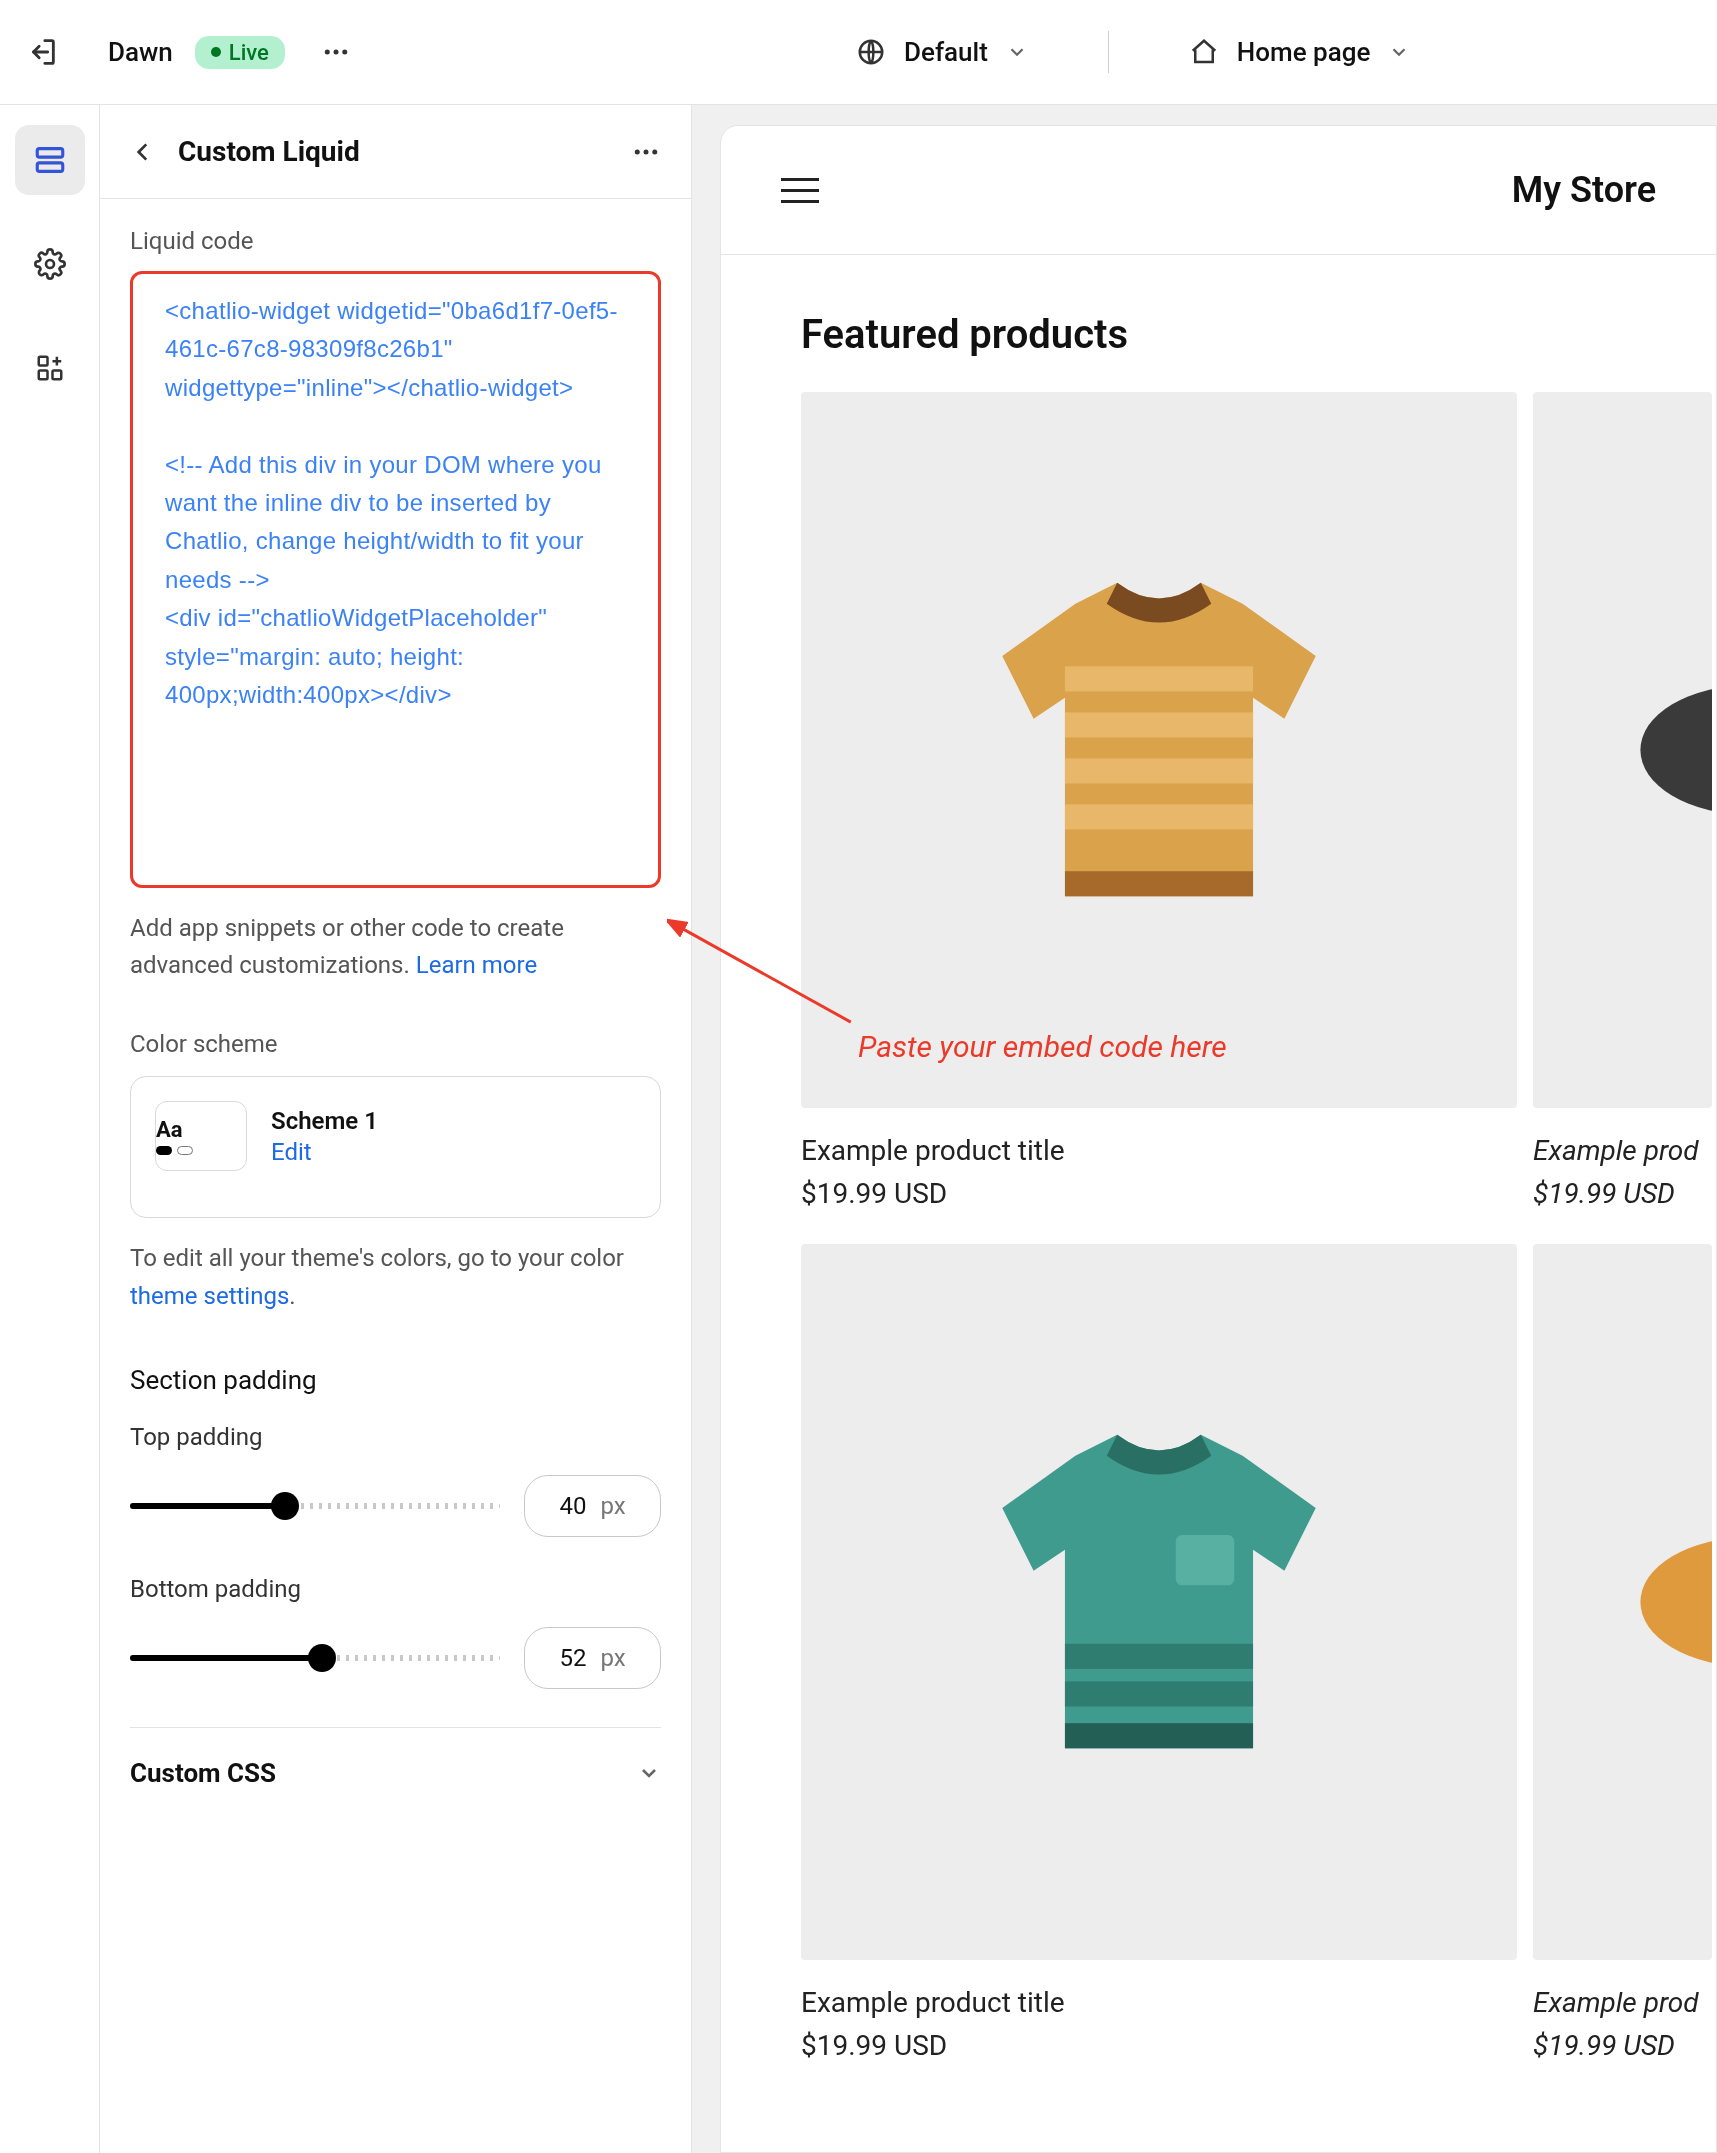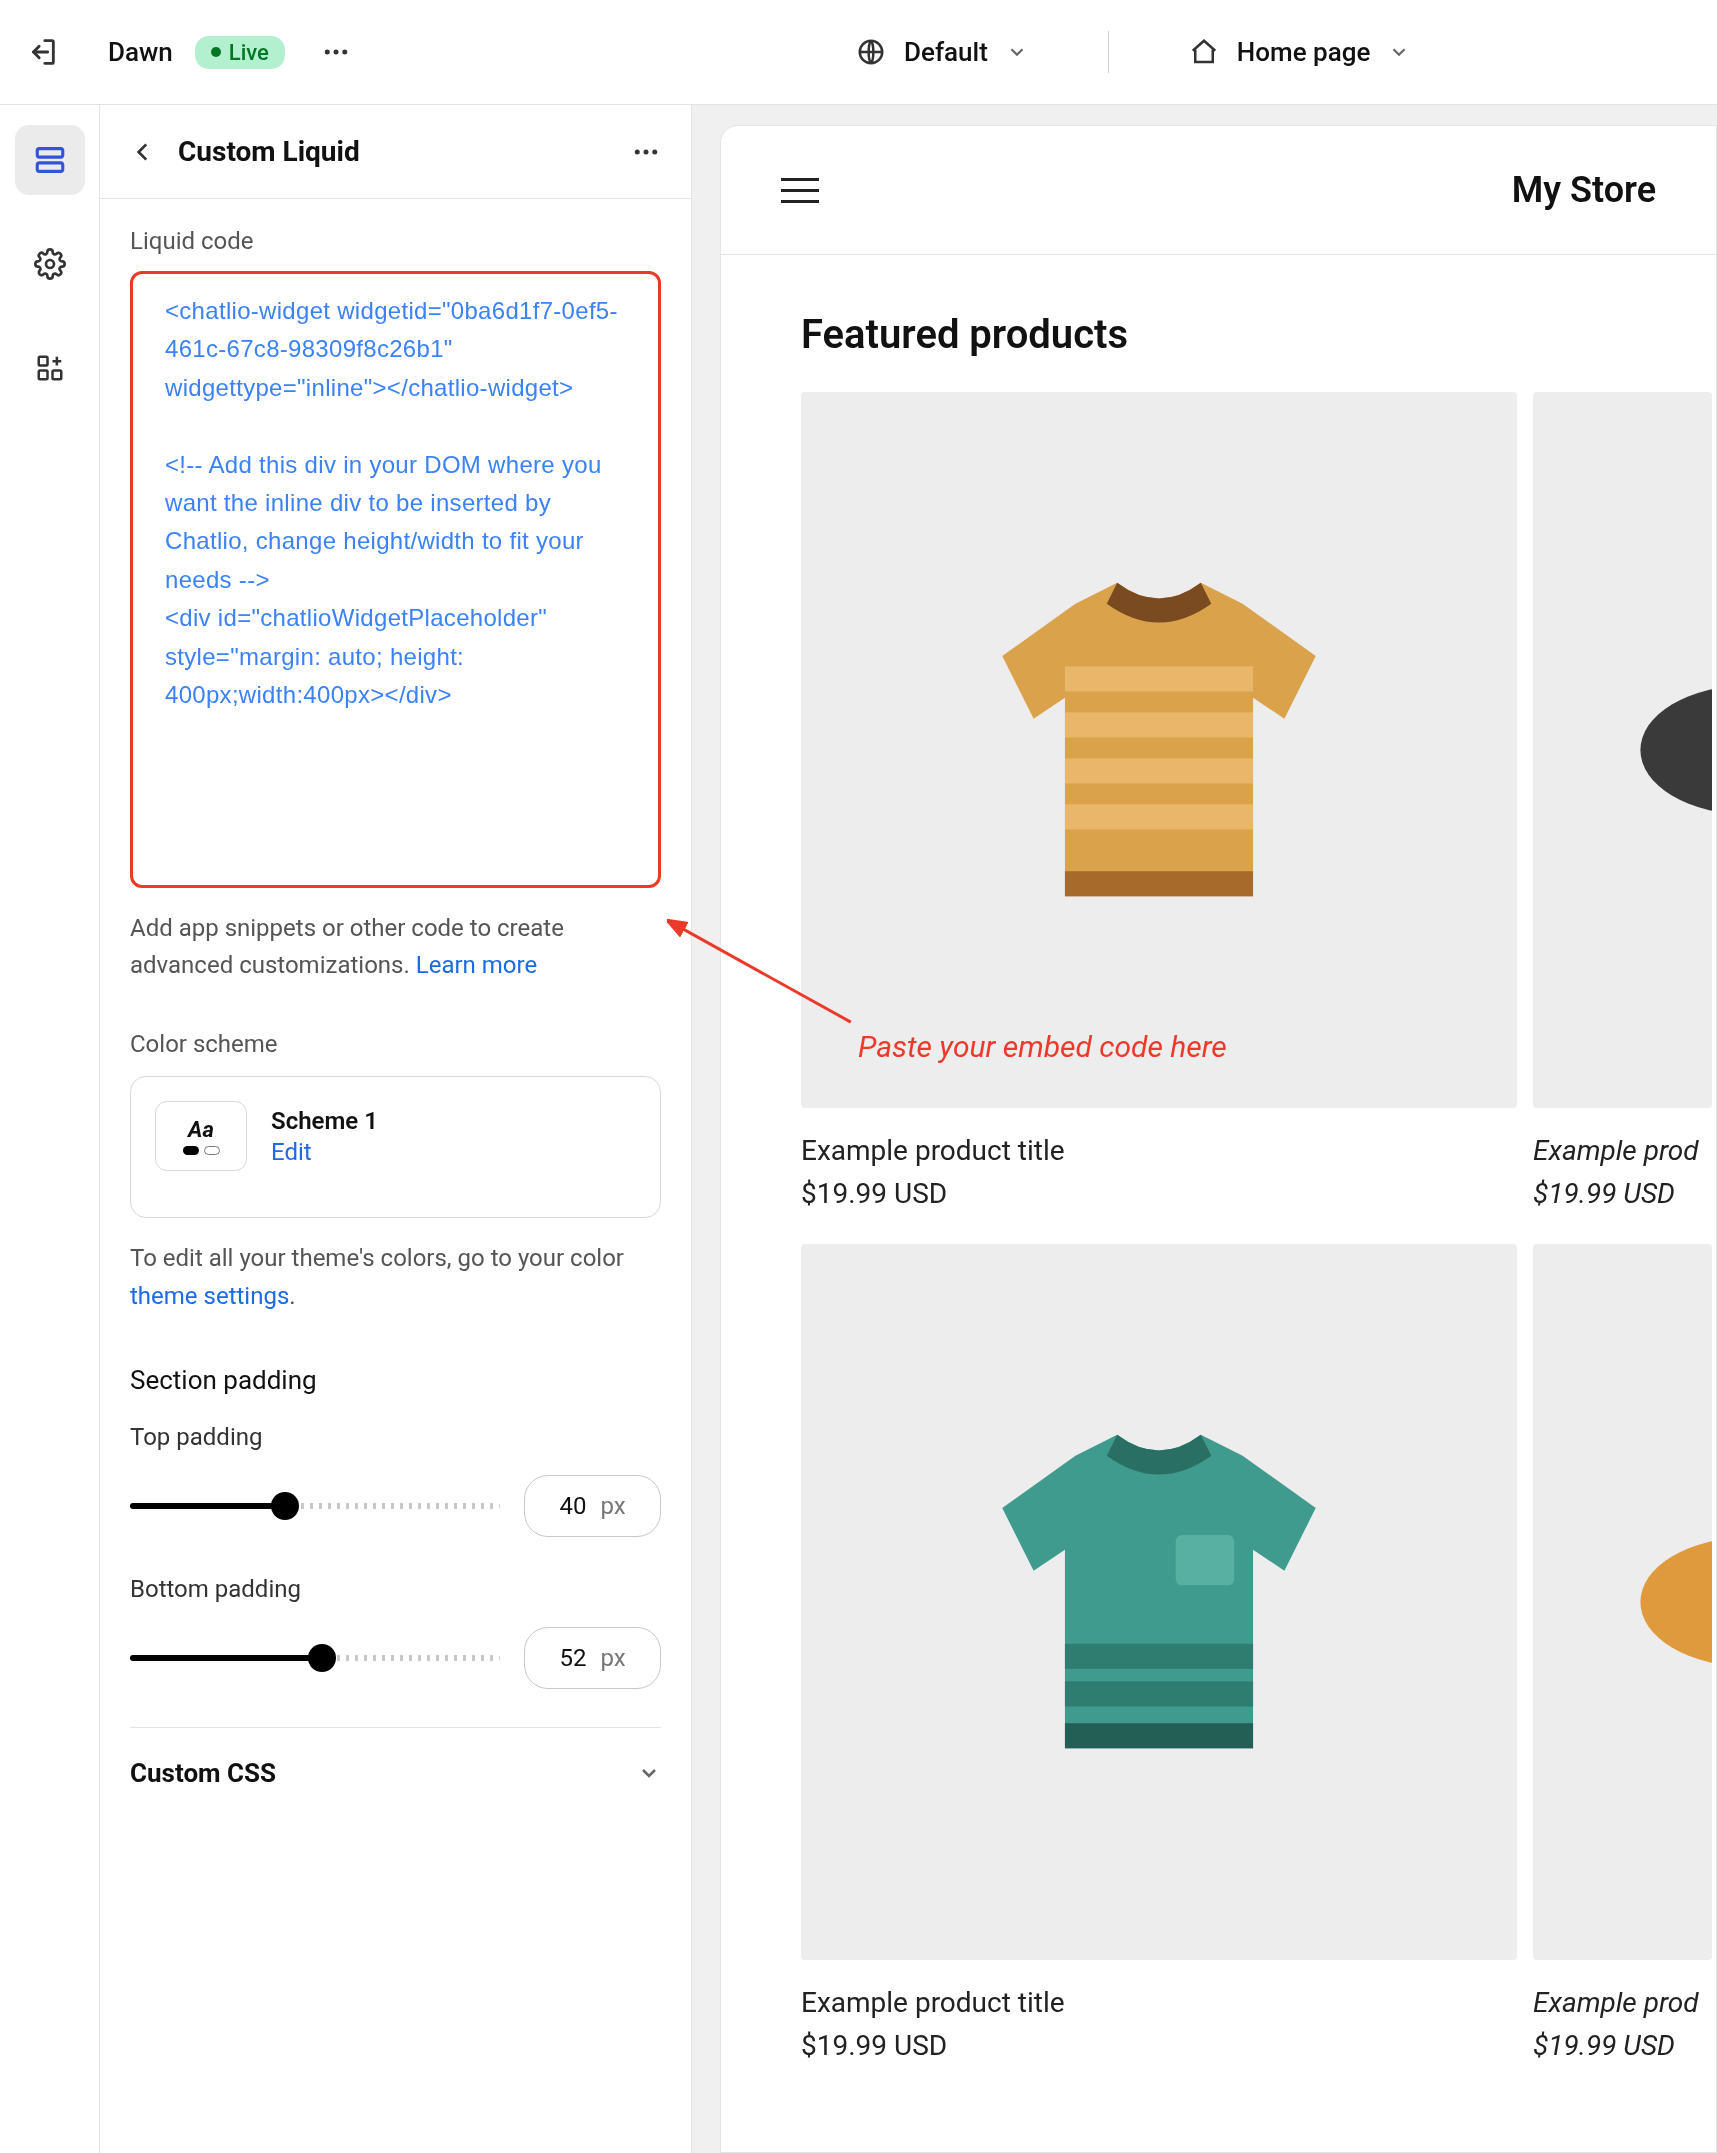--- a/index.html
+++ b/index.html
@@ -80,21 +80,21 @@
     font-size:24px; line-height:1.6; white-space:pre-wrap;
     min-height:617px; color:#3b82f6; letter-spacing:0.3px;
   }
   .help-row { font-size:24px; color:#555; margin-top:22px; line-height:1.55; }
   .help-row a { color:#1c6ae4; text-decoration:none; }
   .section-label { font-size:24px; color:#555; margin-top:46px; margin-bottom:18px; }
   .scheme-card {
     border:1.5px solid #d9d9d9; border-radius:16px; padding:24px;
   }
   .scheme-row { display:flex; gap:24px; align-items:center; margin-bottom:22px; }
-  .scheme-swatch { width:92px; height:70px; border:1.5px solid #d9d9d9; border-radius:12px; display:flex; flex-direction:column; align-items:center; justify-content:center; gap:4px;font-style:italic; }
+  .scheme-swatch { width:92px; height:70px; border:1.5px solid #d9d9d9; border-radius:12px; display:flex; flex-direction:column; justify-content:center; gap:4px; }
   .scheme-swatch .aa { font-weight:700; font-size:22px; }
   .scheme-swatch .pills { display:flex; gap:5px; }
   .scheme-swatch .pill { width:16px; height:9px; border-radius:5px; }
   .scheme-name { font-size:24px; font-weight:600; }
   .scheme-edit { color:#1c6ae4; font-size:24px; margin-top:3px; cursor:pointer; }
   .change-btn {
     display:flex; align-items:center; justify-content:center; gap:14px;
     width:100%; border:1.5px solid #c8c8c8; border-radius:16px;
     height:58px; font-size:24px; font-weight:500; background:#fff;
   }

